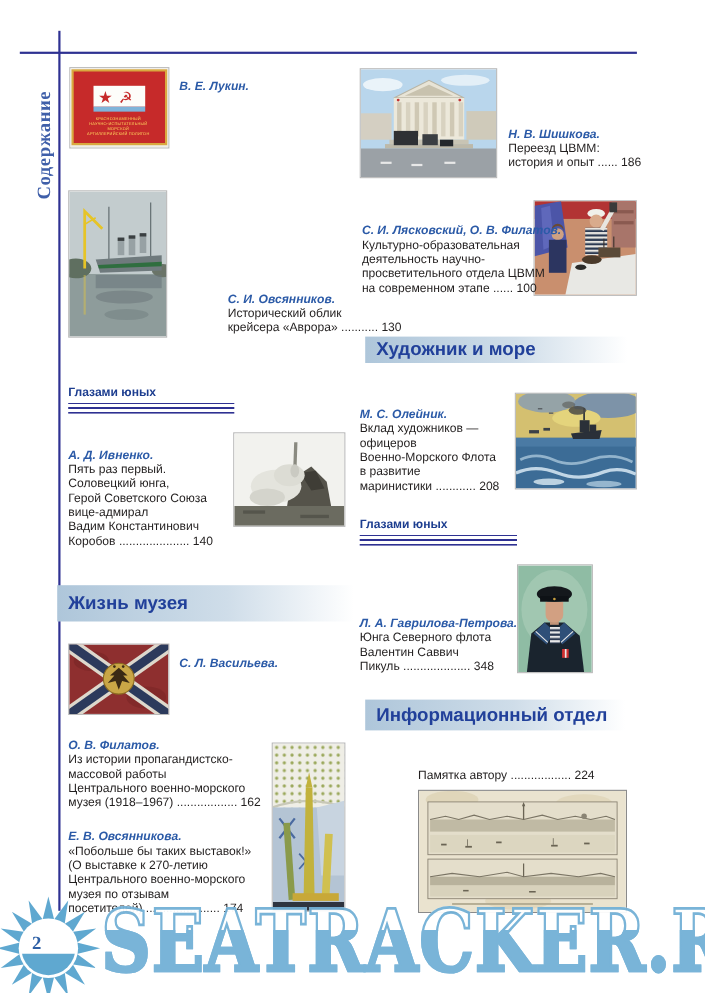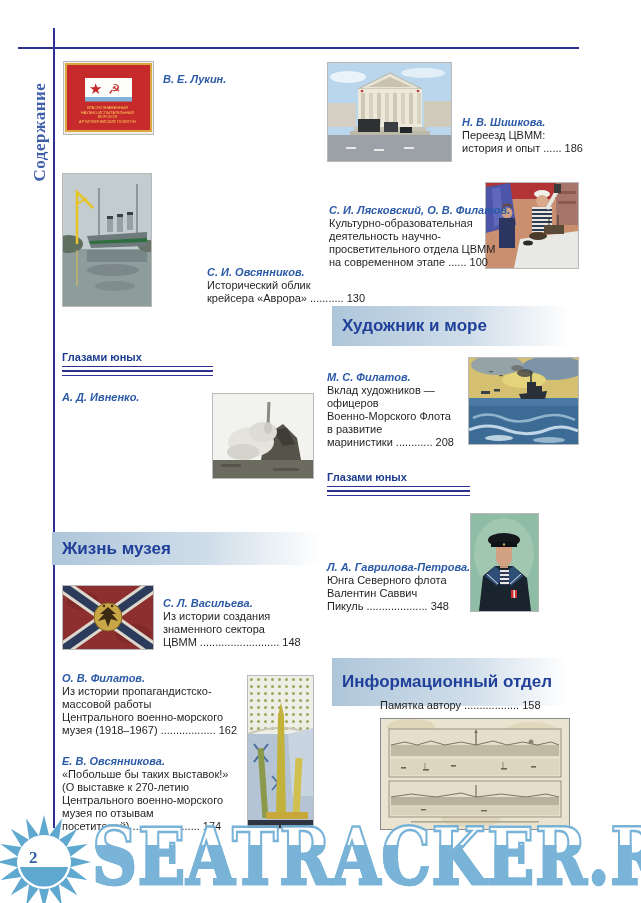--- a/index.html
+++ b/index.html
@@ -269,33 +269,36 @@
     <div class="author">С. И. Овсянников.</div>
     <div class="etext">Исторический облик
 крейсера «Аврора» ........... 130</div>
   </div>
 
   <div class="subhead" style="left:62px;top:351px;">
     <div class="subhead-label">Глазами юных</div>
     <div class="subhead-lines" style="width:151px;"></div>
   </div>
 
-  <div class="entry" style="left:62px;top:391px;">
+  <div class="entry" style="left:62px;top:408px;">
     <div class="author">А. Д. Ивненко.</div>
+    <div class="etext">Пять раз первый.
+Соловецкий юнга,
+Герой Советского Союза
+вице-адмирал
+Вадим Константинович
+Коробов ..................... 140</div>
   </div>
 
   <div class="banner" style="left:52px;top:532px;width:281px;height:33px;">
     <span>Жизнь музея</span>
   </div>
 
   <div class="entry" style="left:163px;top:597px;">
     <div class="author">С. Л. Васильева.</div>
-    <div class="etext">Из истории создания
-знаменного сектора
-ЦВММ .......................... 148</div>
   </div>
 
   <div class="entry" style="left:62px;top:672px;">
     <div class="author">О. В. Филатов.</div>
     <div class="etext">Из истории пропагандистско-
 массовой работы
 Центрального военно-морского
 музея (1918–1967) .................. 162</div>
   </div>
 
@@ -315,51 +318,51 @@
   </div>
 
   <div class="entry" style="left:329px;top:204px;">
     <div class="author">С. И. Лясковский, О. В. Филатов.</div>
     <div class="etext">Культурно-образовательная
 деятельность научно-
 просветительного отдела ЦВММ
 на современном этапе ...... 100</div>
   </div>
 
-  <div class="banner" style="left:332px;top:306px;width:248px;height:40px;">
+  <div class="banner" style="left:332px;top:306px;width:248px;height:24px;">
     <span>Художник и море</span>
   </div>
 
   <div class="entry" style="left:327px;top:371px;">
-    <div class="author">М. С. Филатов.</div>
+    <div class="author">М. С. Олейник.</div>
     <div class="etext">Вклад художников —
 офицеров
 Военно-Морского Флота
 в развитие
 маринистики ............ 208</div>
   </div>
 
   <div class="subhead" style="left:327px;top:471px;">
     <div class="subhead-label">Глазами юных</div>
     <div class="subhead-lines" style="width:143px;"></div>
   </div>
 
   <div class="entry" style="left:327px;top:561px;">
     <div class="author">Л. А. Гаврилова-Петрова.</div>
     <div class="etext">Юнга Северного флота
 Валентин Саввич
 Пикуль .................... 348</div>
   </div>
 
-  <div class="banner" style="left:332px;top:658px;width:246px;height:48px;">
+  <div class="banner" style="left:332px;top:636px;width:246px;height:28px;">
     <span>Информационный отдел</span>
   </div>
 
   <div class="entry" style="left:380px;top:699px;">
-    <div class="etext">Памятка автору .................. 158</div>
+    <div class="etext">Памятка автору .................. 224</div>
   </div>
 
   <div class="wm">
     <span>SEATRACKER.RU</span>
   </div>
 
   <svg class="wm-sun" style="left:-6px;top:812px;" width="100" height="100" viewBox="-50 -50 100 100">
     <defs>
         <polygon id="ray" points="0,-47 5.5,-25 -5.5,-25" fill="#5fa8d0"></polygon>
       </defs>

